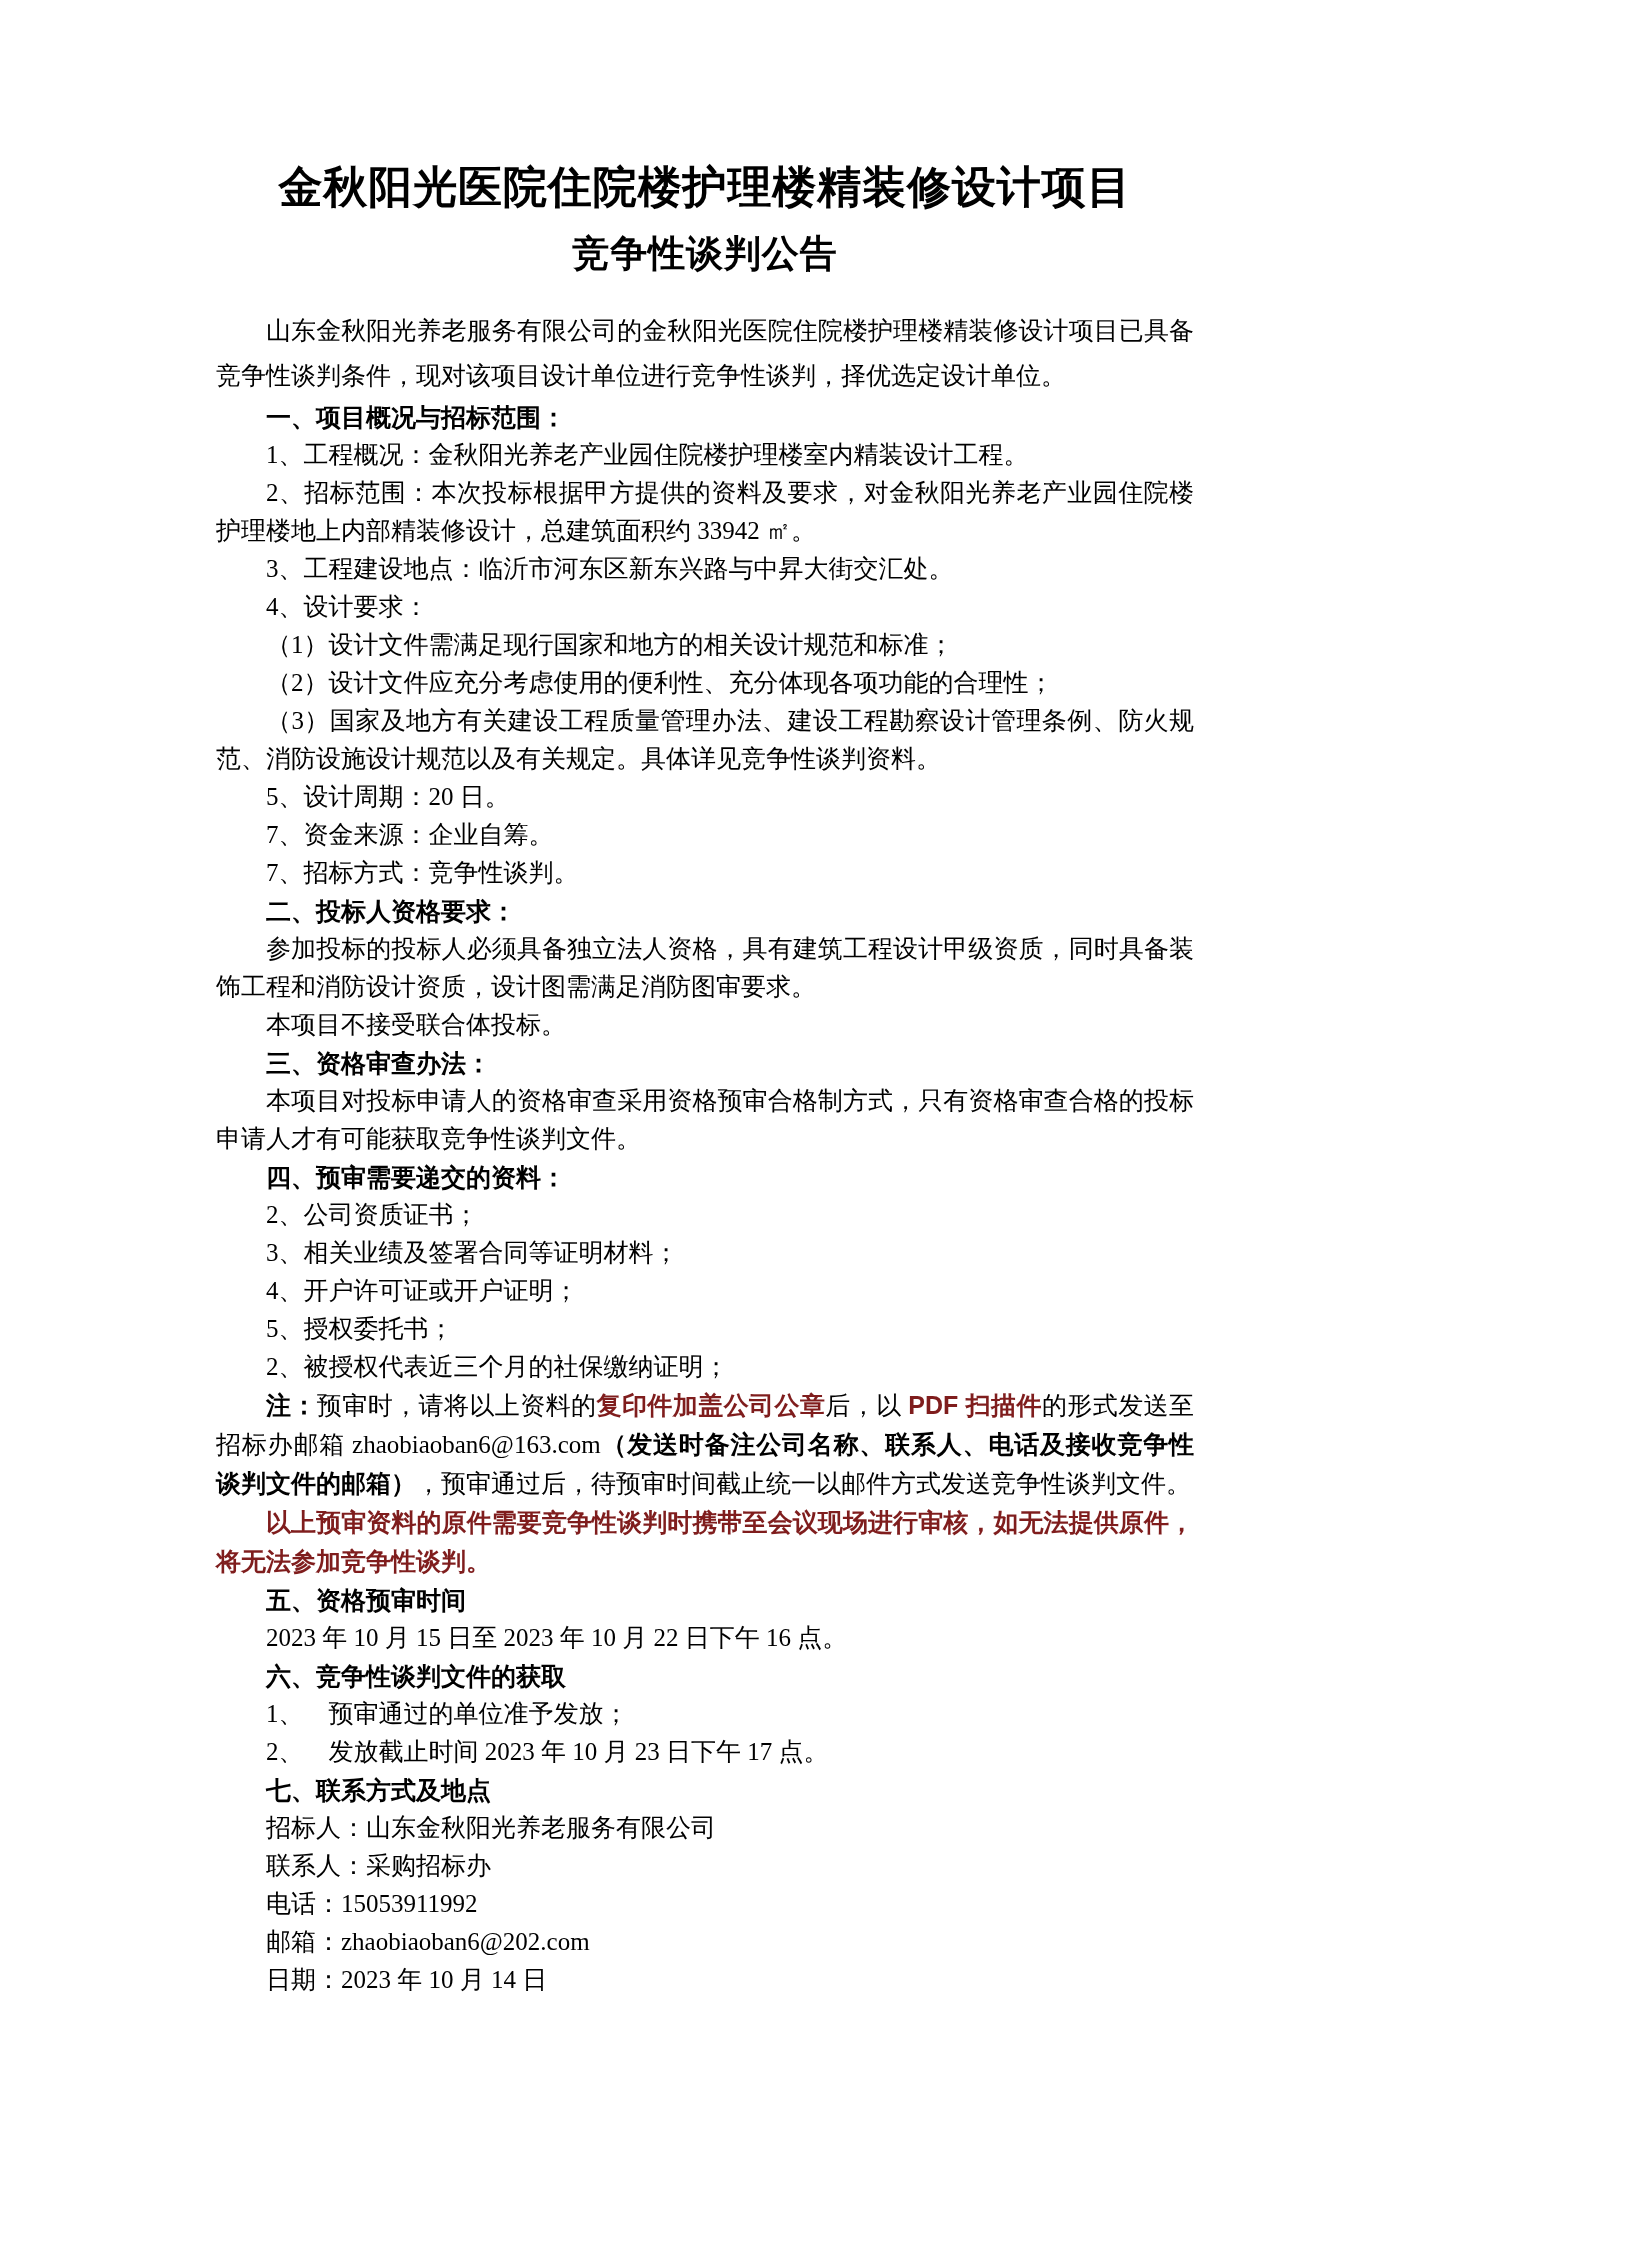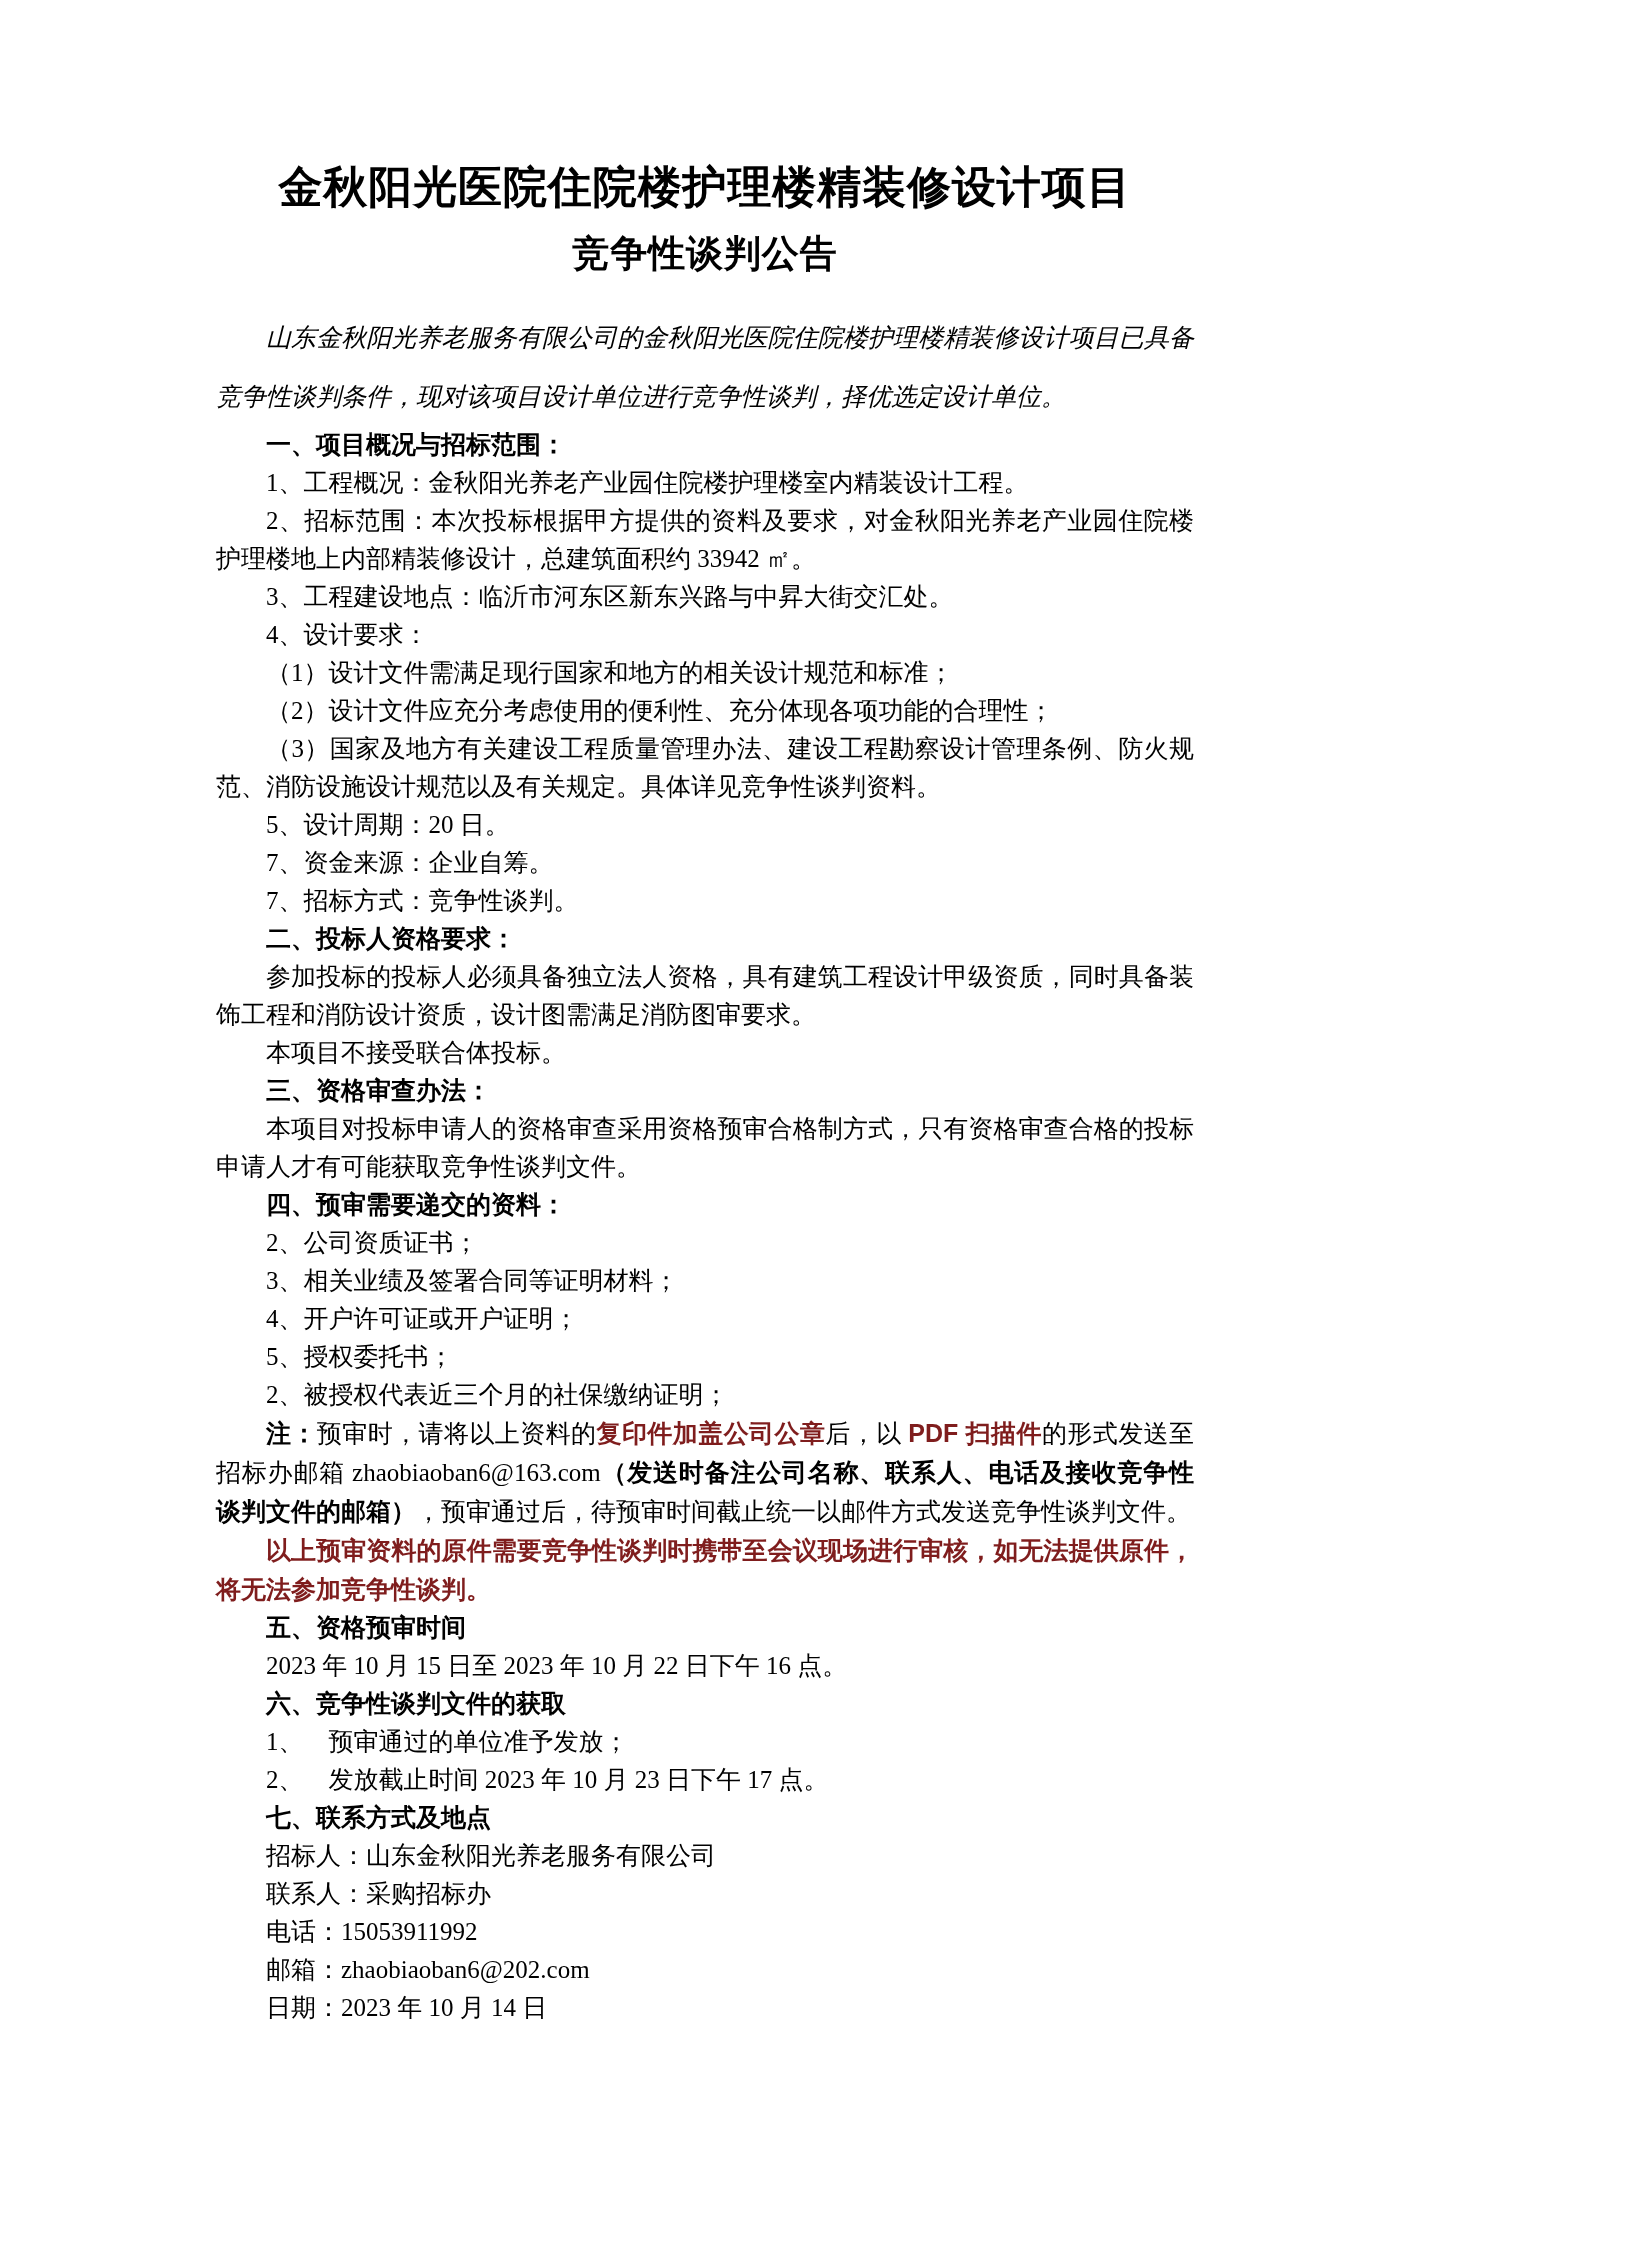--- a/index.html
+++ b/index.html
@@ -33,24 +33,24 @@
     font-family: "Liberation Sans", "DejaVu Sans", sans-serif;
     letter-spacing: 0.9px;
   }
   .p {
     margin: 0;
     font-size: 25px;
     line-height: 38px;
     text-indent: 2em;
     text-align: justify;
   }
-  .intro { line-height: 59px; margin-top: 19px; font-style: italic; }
+  .intro { line-height: 45px; margin-top: 19px; }
   .heading {
     font-weight: bold;
-    font-family: Liberation Serif, serif;
+    font-family: Liberation Sans, sans-serif;
   }
   .run { }
   .bold {
     font-weight: bold;
     font-family: "Liberation Sans", "DejaVu Sans", sans-serif;
   }
   .red { color: #7f1d1d; }
 </style>
 </head>
 <body>

